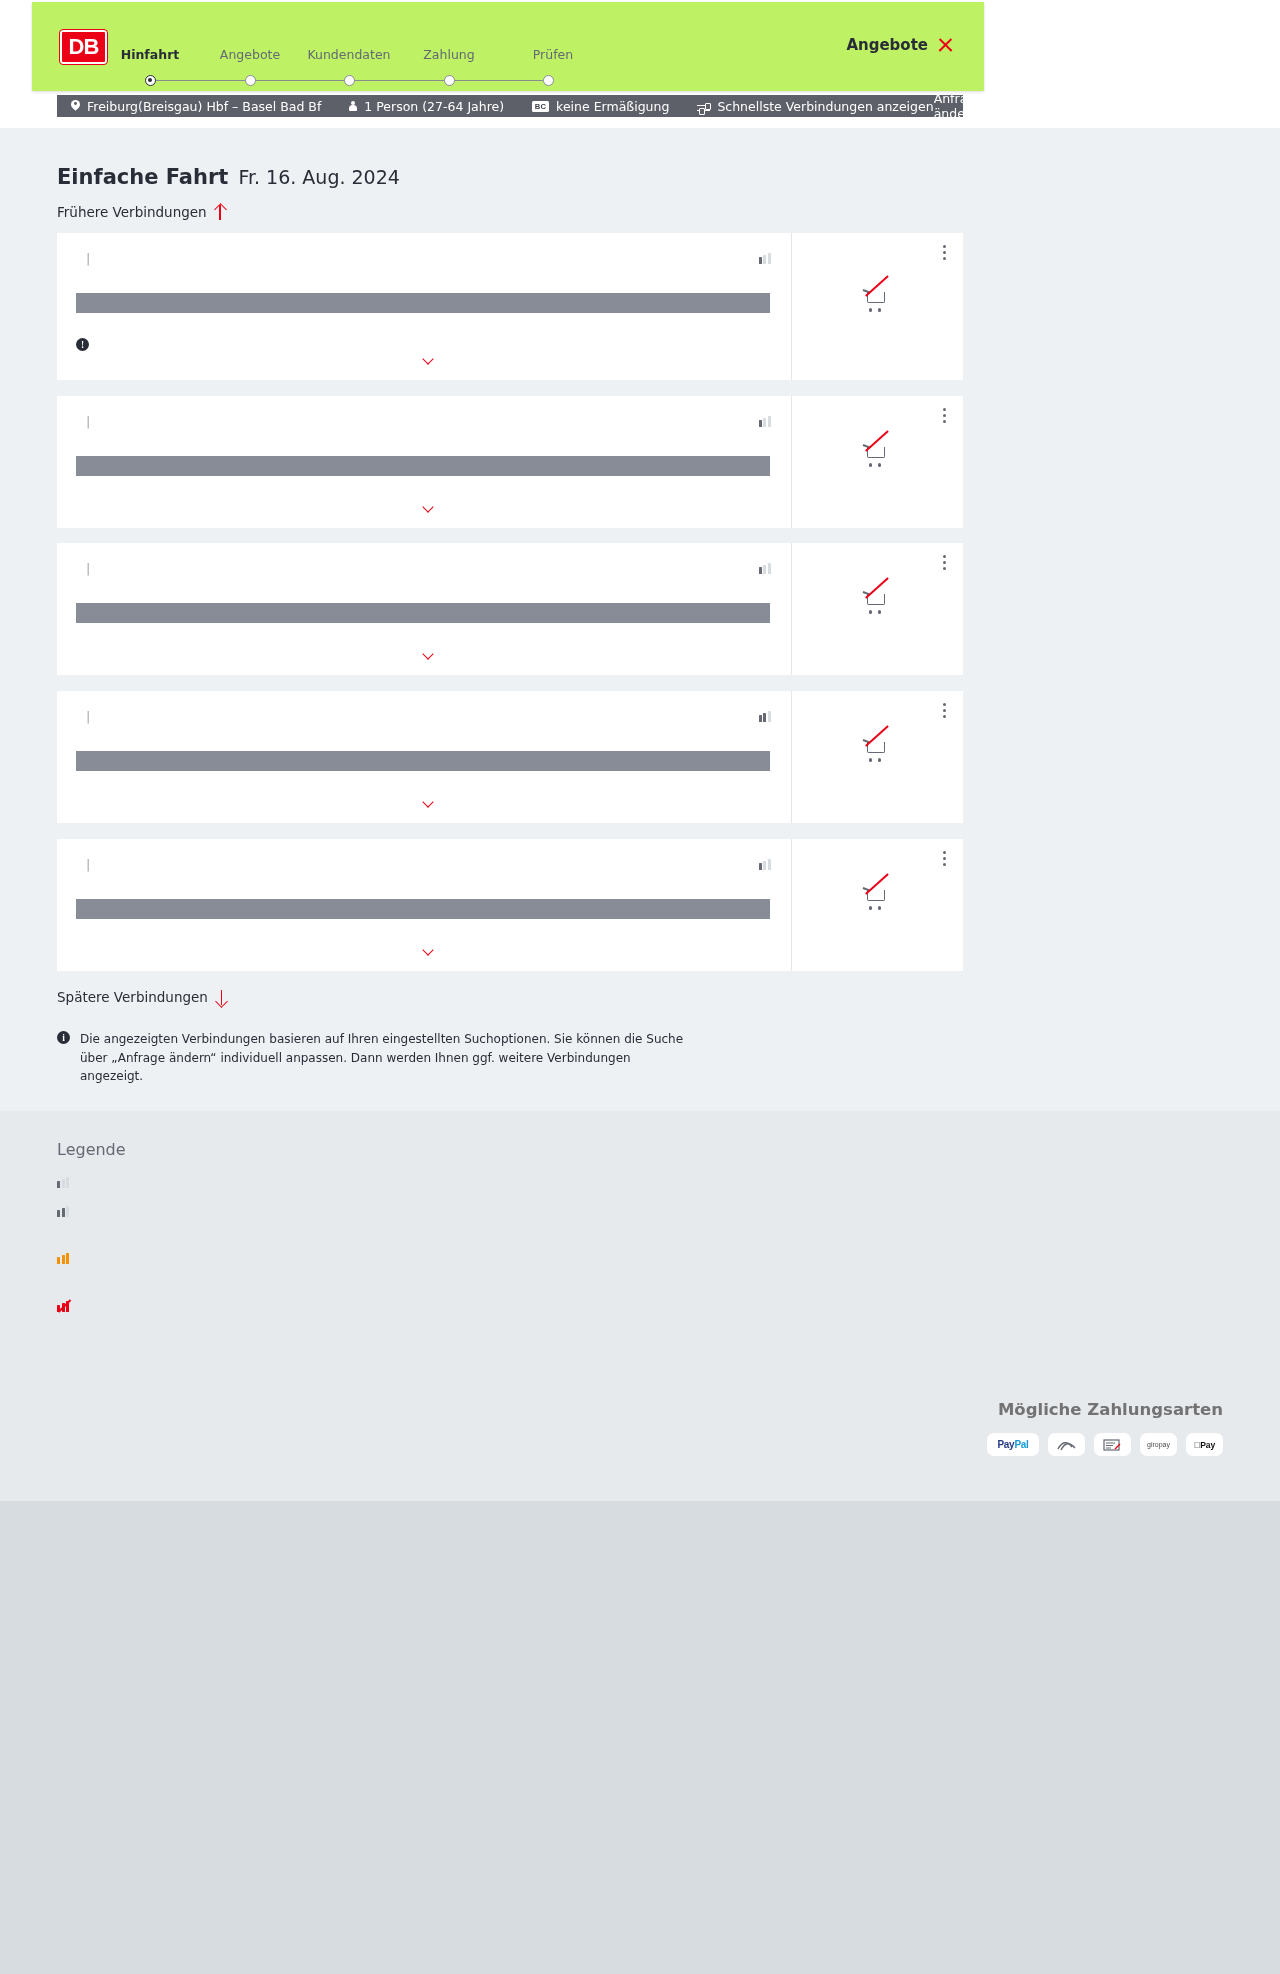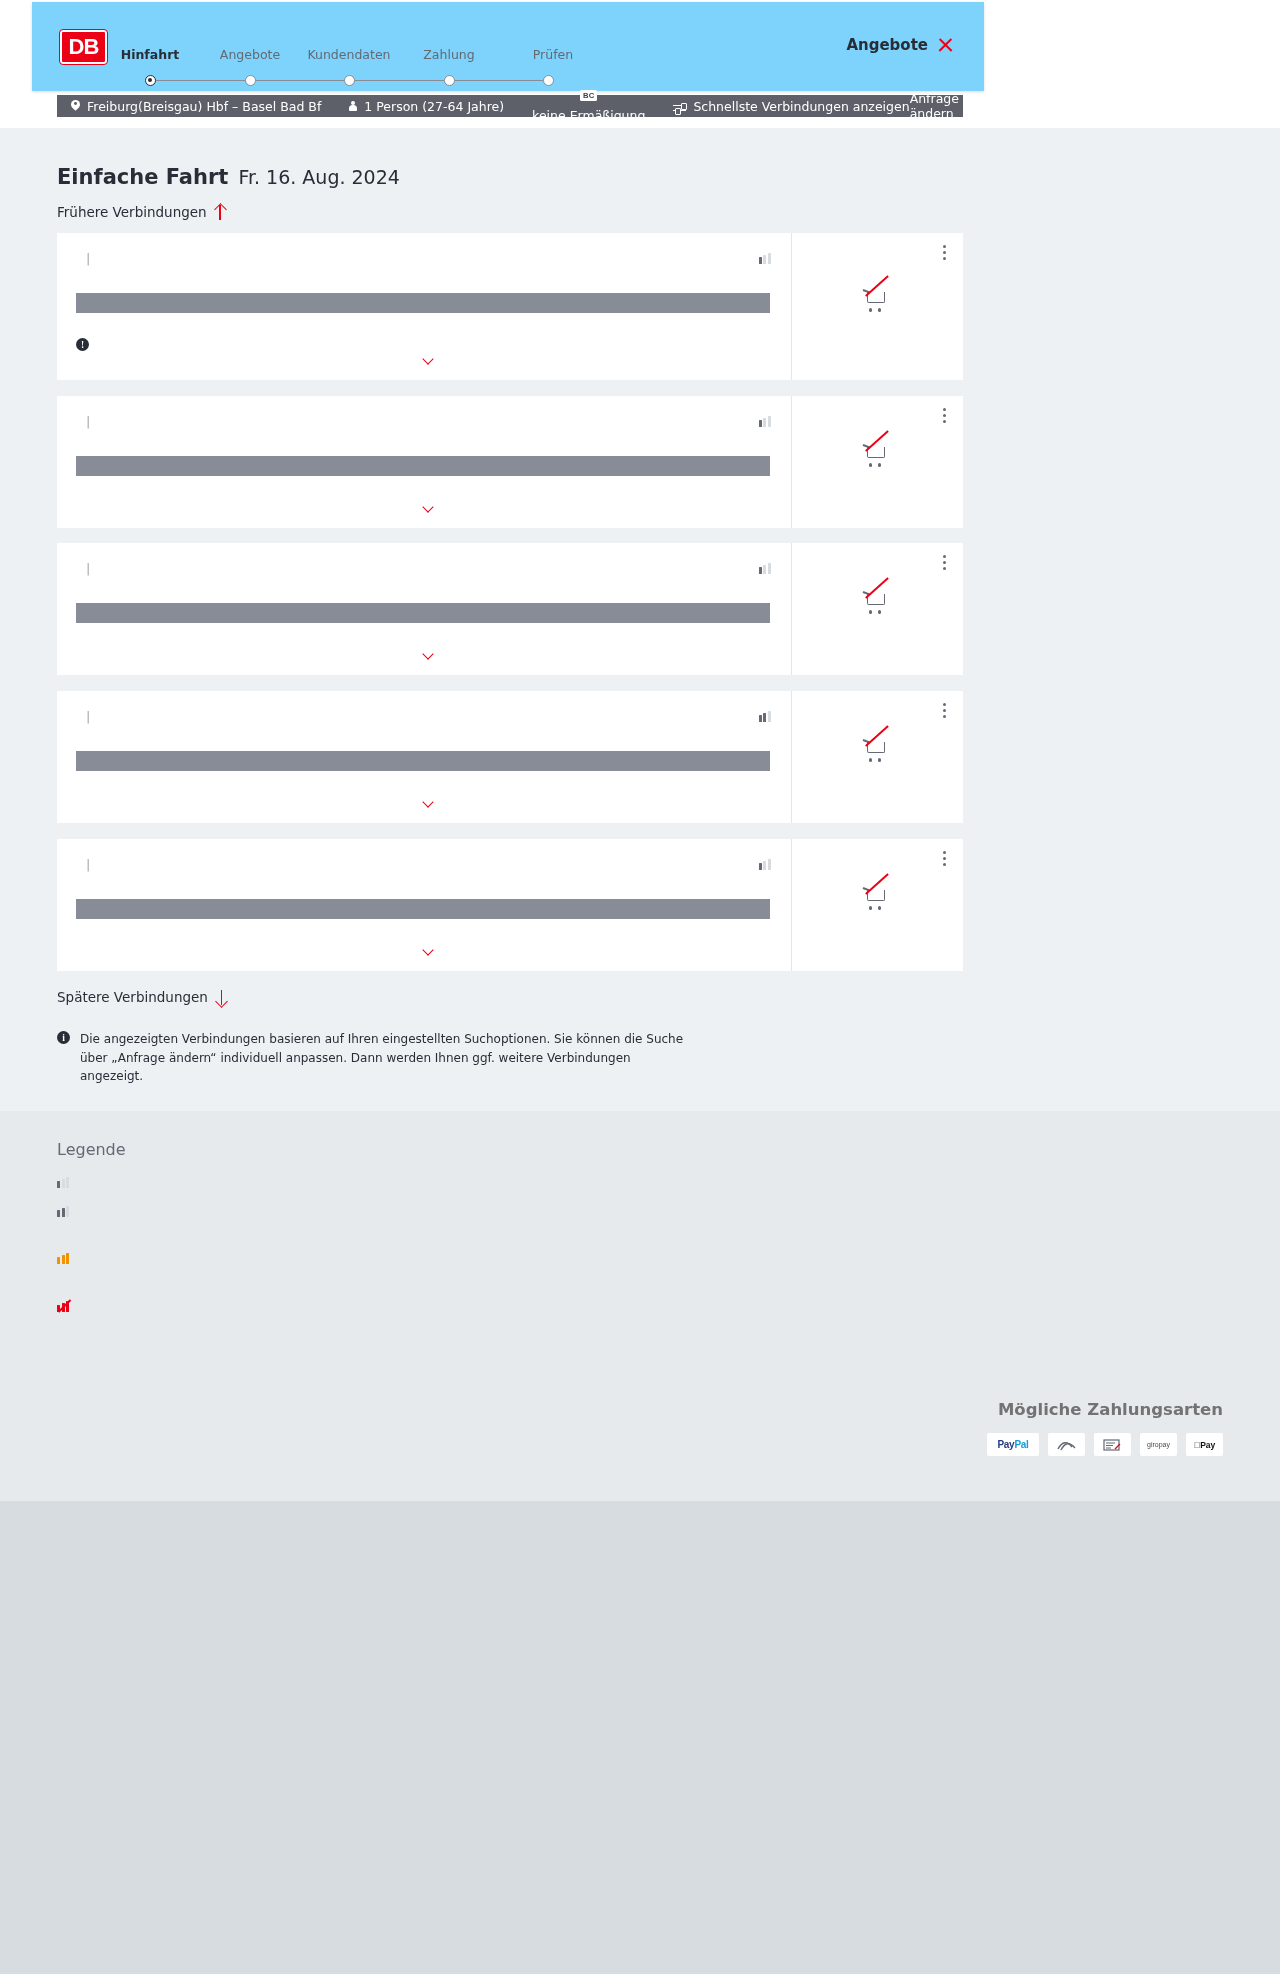--- a/index.html
+++ b/index.html
@@ -8,21 +8,21 @@
     height: 1974px;
     background: #ffffff;
     font-family: "DejaVu Sans", sans-serif;
     -webkit-font-smoothing: antialiased;
   }
   .page { position: relative; width: 1280px; height: 1974px; background: #ffffff; overflow: hidden; }
 
   
   .header {
     position: absolute; left: 32px; top: 2px; width: 952px; height: 89px;
-    background: #7dd3fc; box-shadow: 0 1px 3px rgba(0,0,0,.14);
+    background: #bef264; box-shadow: 0 1px 3px rgba(0,0,0,.14);
     display: flex; align-items: center;
   }
   .db-logo {
     margin-left: 28px; width: 47px; height: 34px; background: #ec0016;
     border-radius: 3px; display: flex; align-items: center; justify-content: center;
     border: 2px solid #fff; outline: 1px solid #ec0016;
   }
   .db-logo span {
     color: #fff; font-weight: 700; font-size: 22px; letter-spacing: -1px;
     font-family: "Liberation Sans", sans-serif;
@@ -63,21 +63,21 @@
 
   
   .criteria {
     position: absolute; left: 57px; top: 95px; width: 906px; height: 22px;
     background: #5d6069; display: flex; align-items: center; color: #fff;
     font-size: 12.5px;
   }
   .crit-item { display: flex; align-items: center; gap: 7px; white-space: nowrap; }
   .crit-item.c1 { margin-left: 14px; }
   .crit-item.c2 { margin-left: 27px; }
-  .crit-item.c3 { margin-left: 28px; flex-direction: column; }
+  .crit-item.c3 { margin-left: 28px; }
   .crit-item.c4 { margin-left: 28px; align-items: flex-end; }
   .crit-change {
     margin-left: auto; margin-right: 14px; display: flex; align-items: center; gap: 8px;
     font-size: 12.5px; cursor: pointer;
   }
   .ico-pin { width: 9px; height: 13px; position: relative; }
   .ico-pin::before {
     content: ""; position: absolute; left: 0; top: 0; width: 9px; height: 9px;
     border-radius: 50% 50% 50% 0; transform: rotate(-45deg); background: #fff;
   }
@@ -286,21 +286,21 @@
   .pay-bg {
     position: absolute; left: 0; top: 1396px; width: 1280px; height: 105px; background: #e7eaed;
   }
   .pay-title {
     position: absolute; right: 57px; top: 1400px; font-size: 16.5px; font-weight: 700; color: #737373;
   }
   .pay-row {
     position: absolute; right: 57px; top: 1433px; display: flex; align-items: center; gap: 9px;
   }
   .pay-chip {
-    width: 37px; height: 23px; background: #fff; border-radius: 2px;
+    width: 37px; height: 23px; background: #fff; border-radius: 7px;
     display: flex; align-items: center; justify-content: center; overflow: hidden;
     font-size: 8px; color: #2b2b2b; font-family: "Liberation Sans", sans-serif;
   }
   .pay-chip.wide { width: 52px; }
   .paypal { font-weight: 700; font-size: 10px; letter-spacing: -.3px; }
   .paypal .p1 { color: #253b80; } .paypal .p2 { color: #179bd7; }
 
   
   .footer-bg {
     position: absolute; left: 0; top: 1501px; width: 1280px; height: 473px; background: #d7dce1;

